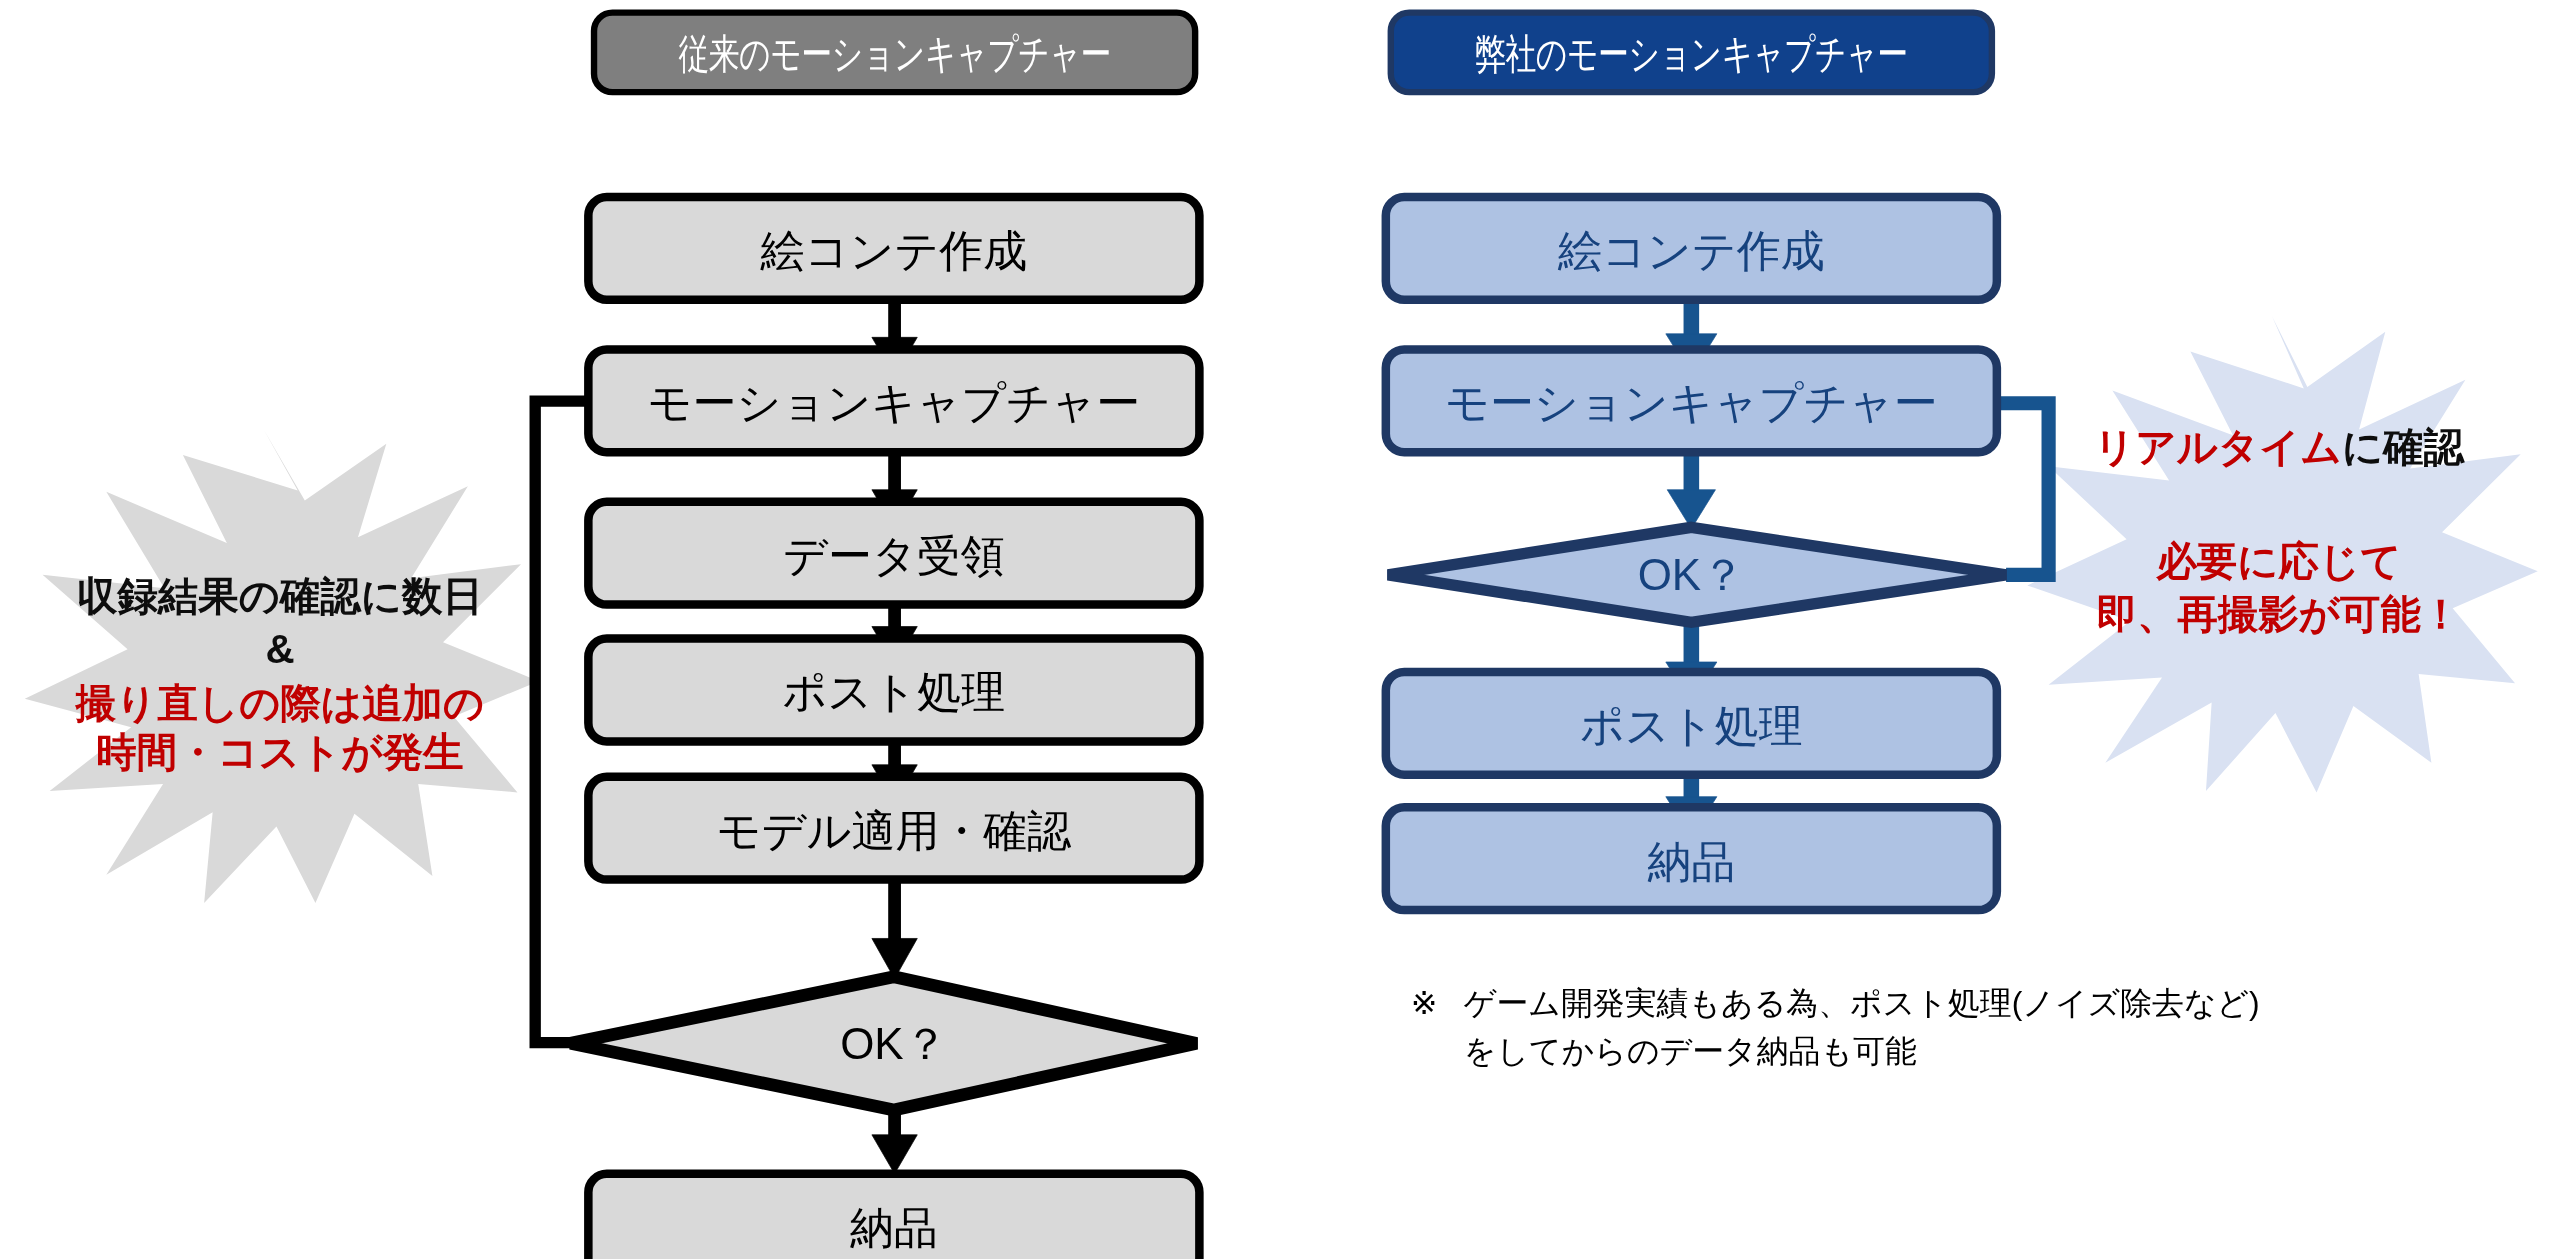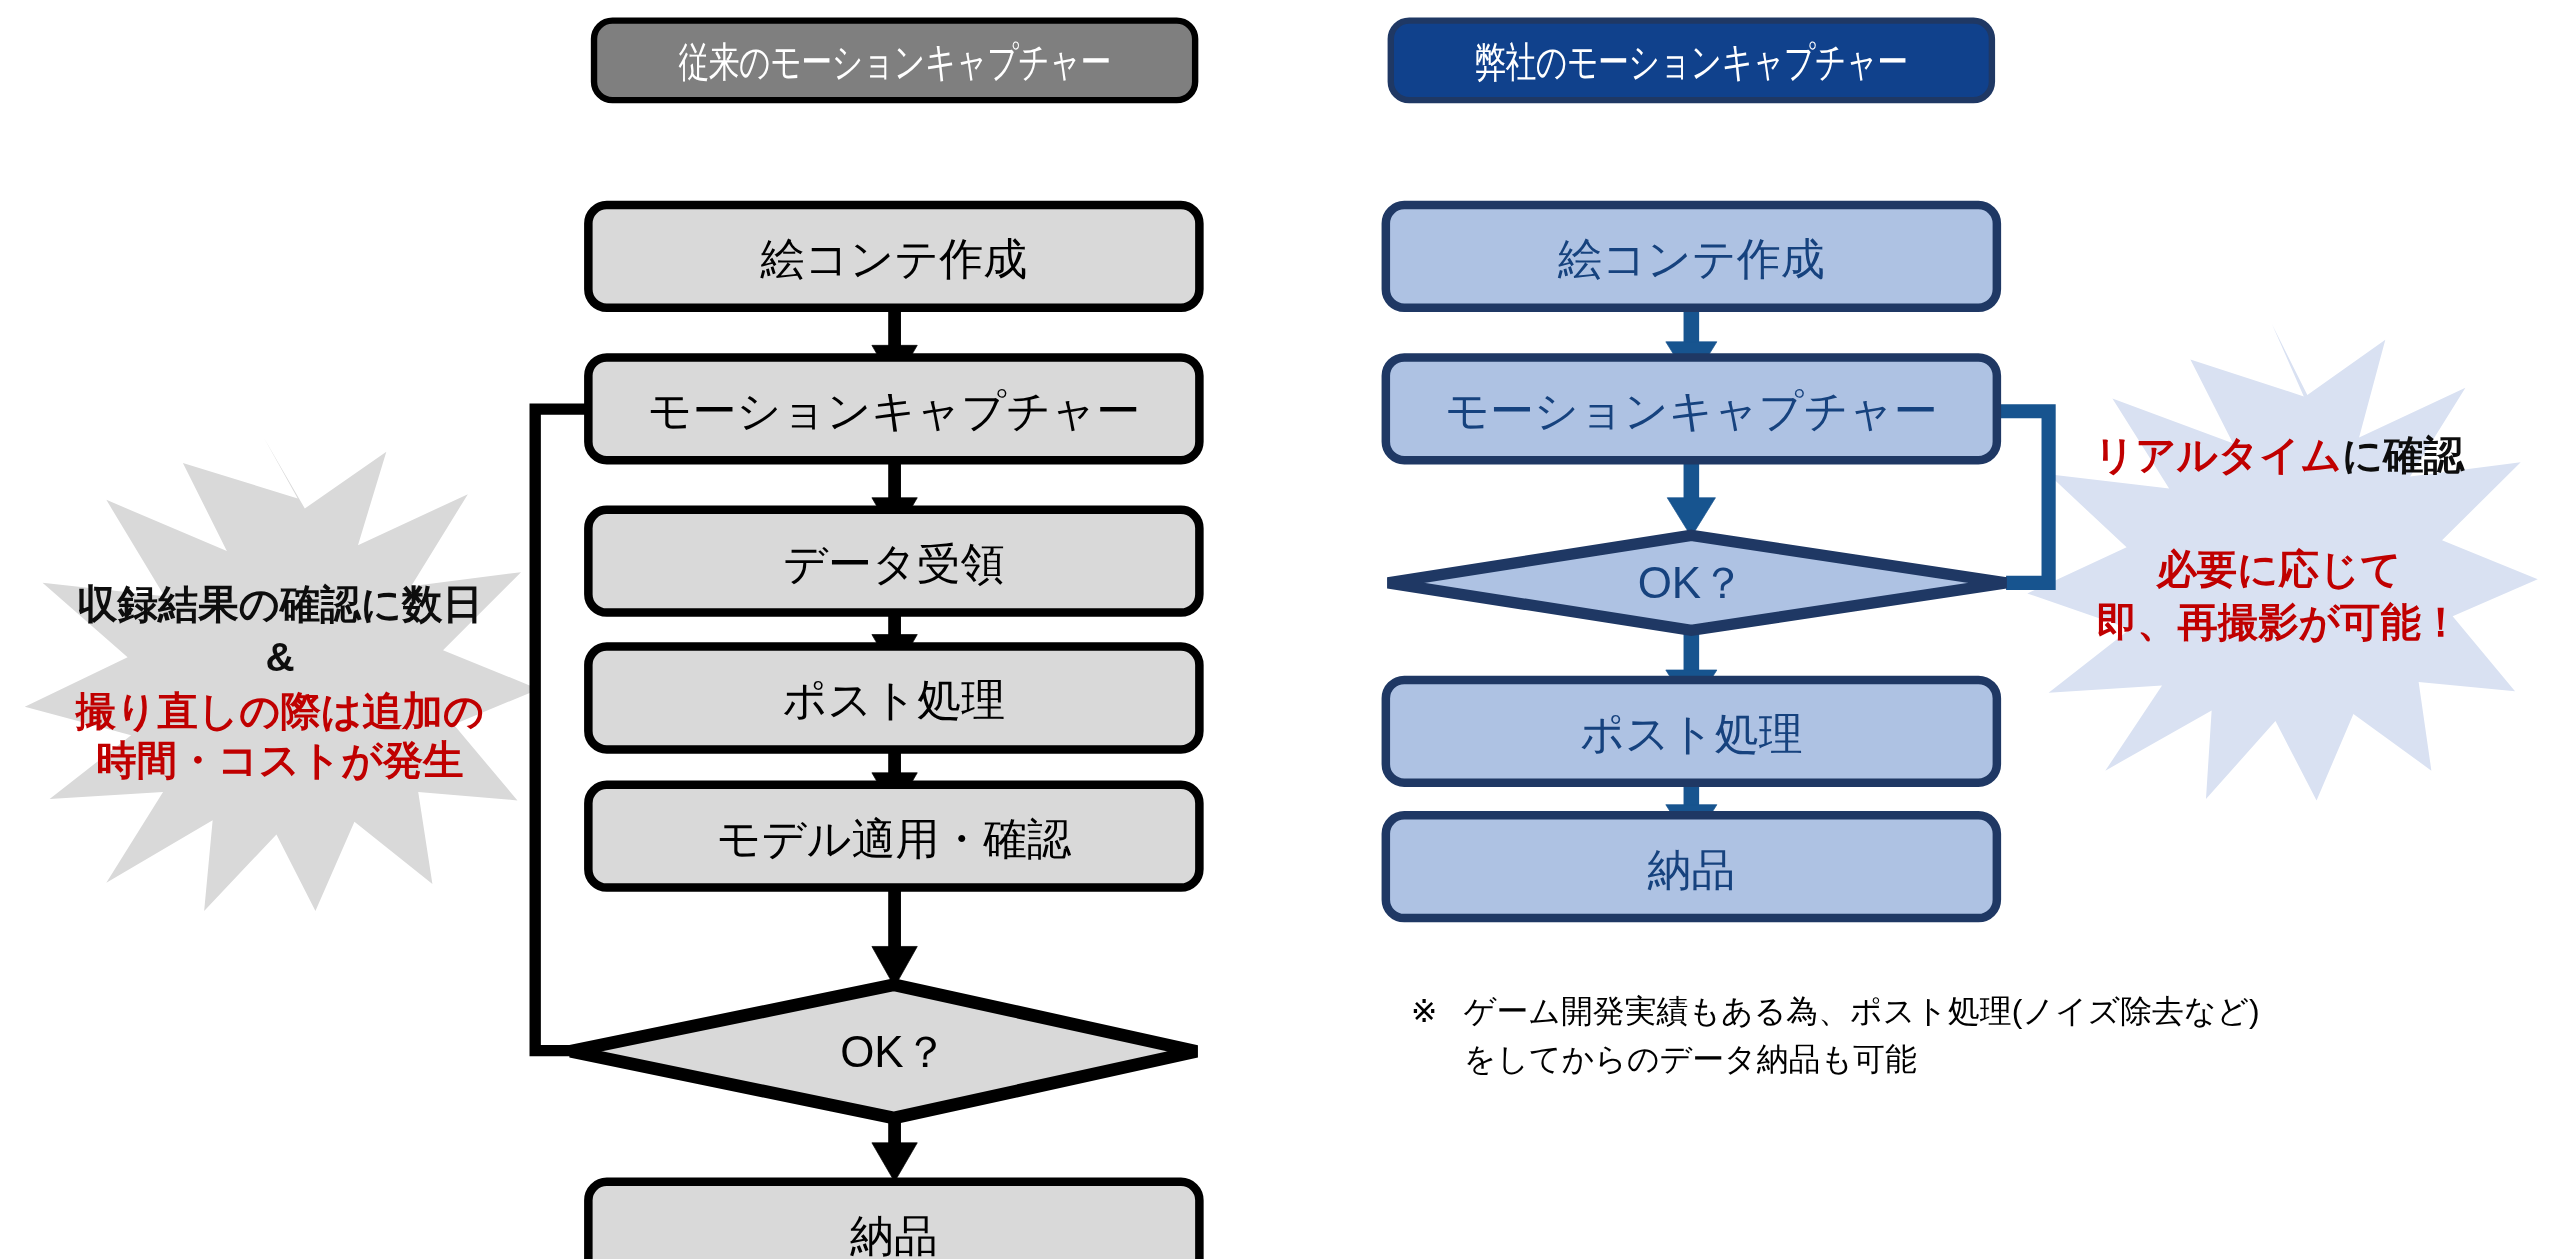--- a/index.html
+++ b/index.html
@@ -10,21 +10,21 @@
   }
   body {
     font-family: "Liberation Sans", "DejaVu Sans", sans-serif;
     width: 2576px;
     height: 1260px;
     position: relative;
     overflow: hidden;
   }
   #stage {
     position: absolute;
-    left: 0; top: 12px;
+    left: 0; top: 4px;
     width: 2576px;
     height: 916px;
   }
   svg#diagram {
     position: absolute;
     left: 0; top: 0;
     width: 2576px;
     height: 1260px;
     display: block;
   }

